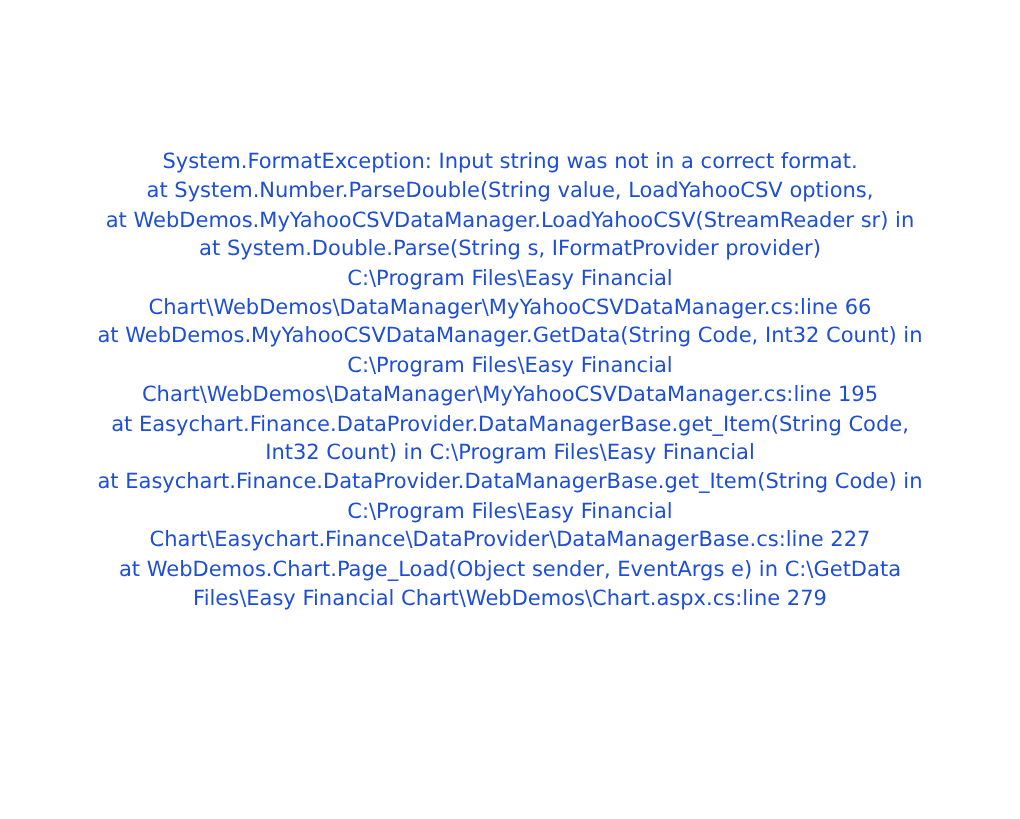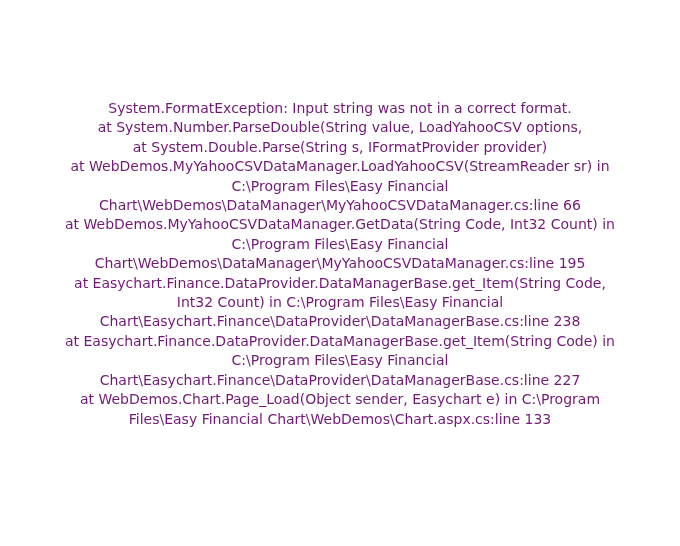--- a/index.html
+++ b/index.html
@@ -18,43 +18,42 @@
     height: 546px;
     box-sizing: border-box;
     padding-top: 99px;
     background: #ffffff;
   }
   .stack-trace {
     width: 680px;
     text-align: center;
     font-size: 14px;
     line-height: 19.4px;
-    color: #701a75;
+    color: #1d4ed8;
   }
   .stack-trace-line {
     white-space: pre;
     text-align: center;
   }
 </style>
 </head>
 <body>
 
 <div class="error-page">
   <div class="stack-trace">
       <div class="stack-trace-line">System.FormatException: Input string was not in a correct format.</div>
       <div class="stack-trace-line">at System.Number.ParseDouble(String value, LoadYahooCSV options,</div>
+      <div class="stack-trace-line">at WebDemos.MyYahooCSVDataManager.LoadYahooCSV(StreamReader sr) in</div>
       <div class="stack-trace-line">at System.Double.Parse(String s, IFormatProvider provider)</div>
-      <div class="stack-trace-line">at WebDemos.MyYahooCSVDataManager.LoadYahooCSV(StreamReader sr) in</div>
       <div class="stack-trace-line">C:\Program Files\Easy Financial</div>
       <div class="stack-trace-line">Chart\WebDemos\DataManager\MyYahooCSVDataManager.cs:line 66</div>
       <div class="stack-trace-line">at WebDemos.MyYahooCSVDataManager.GetData(String Code, Int32 Count) in</div>
       <div class="stack-trace-line">C:\Program Files\Easy Financial</div>
       <div class="stack-trace-line">Chart\WebDemos\DataManager\MyYahooCSVDataManager.cs:line 195</div>
       <div class="stack-trace-line">at Easychart.Finance.DataProvider.DataManagerBase.get_Item(String Code,</div>
       <div class="stack-trace-line">Int32 Count) in C:\Program Files\Easy Financial</div>
-      <div class="stack-trace-line">Chart\Easychart.Finance\DataProvider\DataManagerBase.cs:line 238</div>
       <div class="stack-trace-line">at Easychart.Finance.DataProvider.DataManagerBase.get_Item(String Code) in</div>
       <div class="stack-trace-line">C:\Program Files\Easy Financial</div>
       <div class="stack-trace-line">Chart\Easychart.Finance\DataProvider\DataManagerBase.cs:line 227</div>
-      <div class="stack-trace-line">at WebDemos.Chart.Page_Load(Object sender, Easychart e) in C:\Program</div>
-      <div class="stack-trace-line">Files\Easy Financial Chart\WebDemos\Chart.aspx.cs:line 133</div>
+      <div class="stack-trace-line">at WebDemos.Chart.Page_Load(Object sender, EventArgs e) in C:\GetData</div>
+      <div class="stack-trace-line">Files\Easy Financial Chart\WebDemos\Chart.aspx.cs:line 279</div>
     </div>
 </div>
 
 </body></html>

